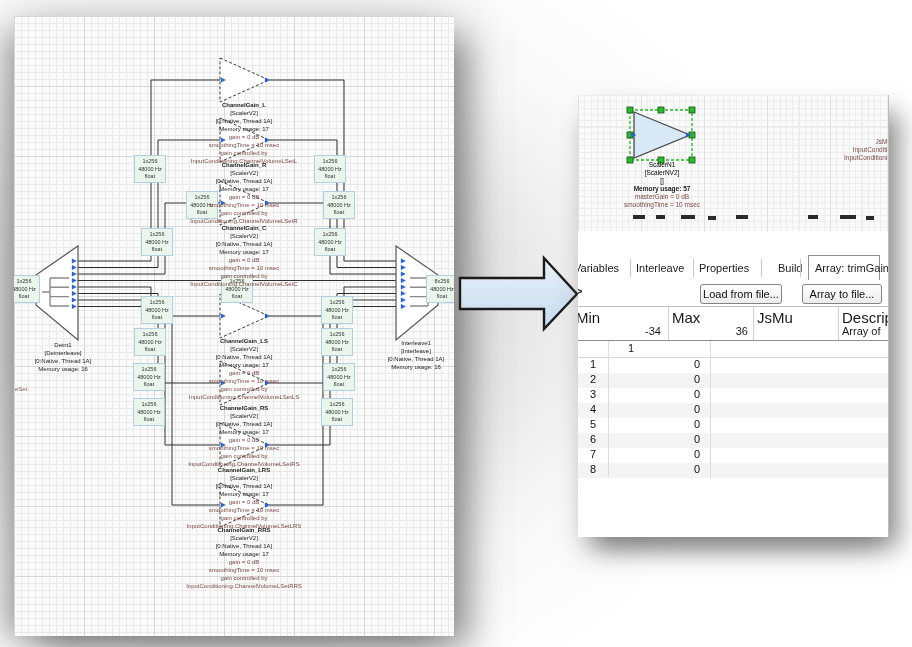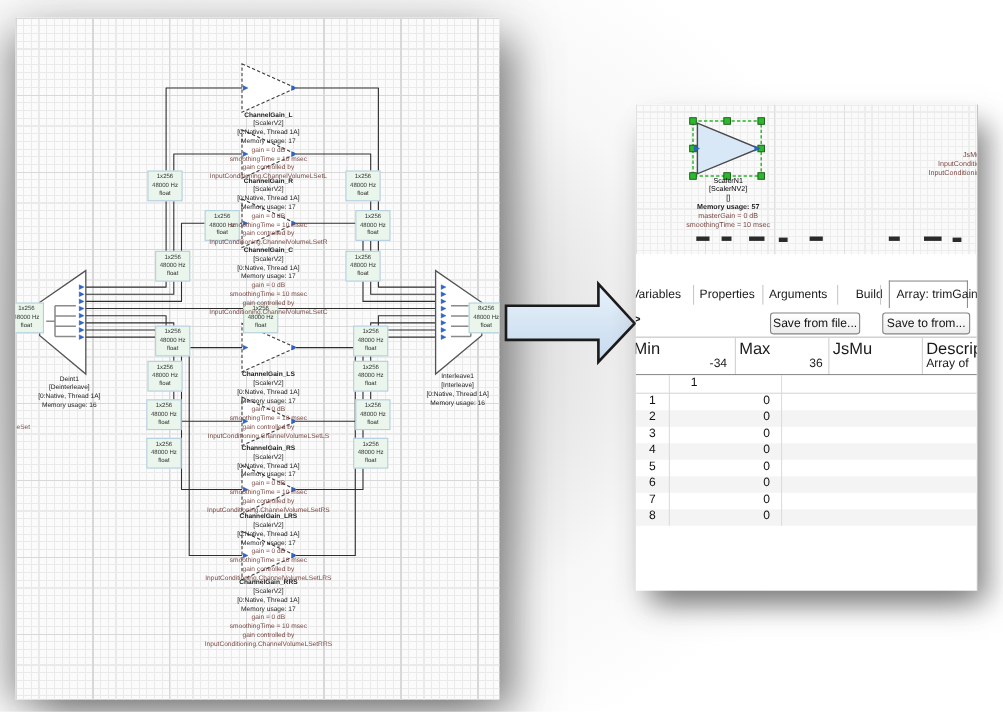--- a/index.html
+++ b/index.html
@@ -390,32 +390,32 @@
       <span class="frag" style="left:230px;top:120px;width:10px"></span>
       <span class="frag" style="left:262px;top:120px;width:16px"></span>
       <span class="frag" style="left:288px;top:121px;width:8px"></span>
     </div>
   </div>
 
 
   <div id="rp-tabs">
     <span class="tab" style="left:-4px">Variables</span>
     <span class="tabsep" style="left:52px"></span>
-    <span class="tab" style="left:58px">Properties</span>
+    <span class="tab" style="left:58px">Interleave</span>
     <span class="tabsep" style="left:115px"></span>
-    <span class="tab" style="left:121px">Arguments</span>
+    <span class="tab" style="left:121px">Properties</span>
     <span class="tabsep" style="left:183px"></span>
     <span class="tab" style="left:200px">Build</span>
     <span class="tabsep" style="left:222px"></span>
     <span class="tab active" style="left:230px;width:72px;text-align:center">Array: trimGain</span>
   </div>
 
   <div id="chev">&gt;</div>
-  <div class="btn" style="left:122px;width:82px">Save from file...</div>
-  <div class="btn" style="left:224px;width:80px">Save to from...</div>
+  <div class="btn" style="left:122px;width:82px">Load from file...</div>
+  <div class="btn" style="left:224px;width:80px">Array to file...</div>
 
   <div class="hline" style="top:211px;background:#c0c0c0"></div>
   <span class="vline" style="left:90px;top:212px;height:34px"></span>
   <span class="vline" style="left:175px;top:212px;height:34px"></span>
   <span class="vline" style="left:260px;top:212px;height:34px"></span>
 
   <div class="phead" style="left:-2px">Min</div>
   <div class="phead" style="left:94px">Max</div>
   <div class="phead" style="left:179px">JsMu</div>
   <div class="phead" style="left:264px">Description</div>

